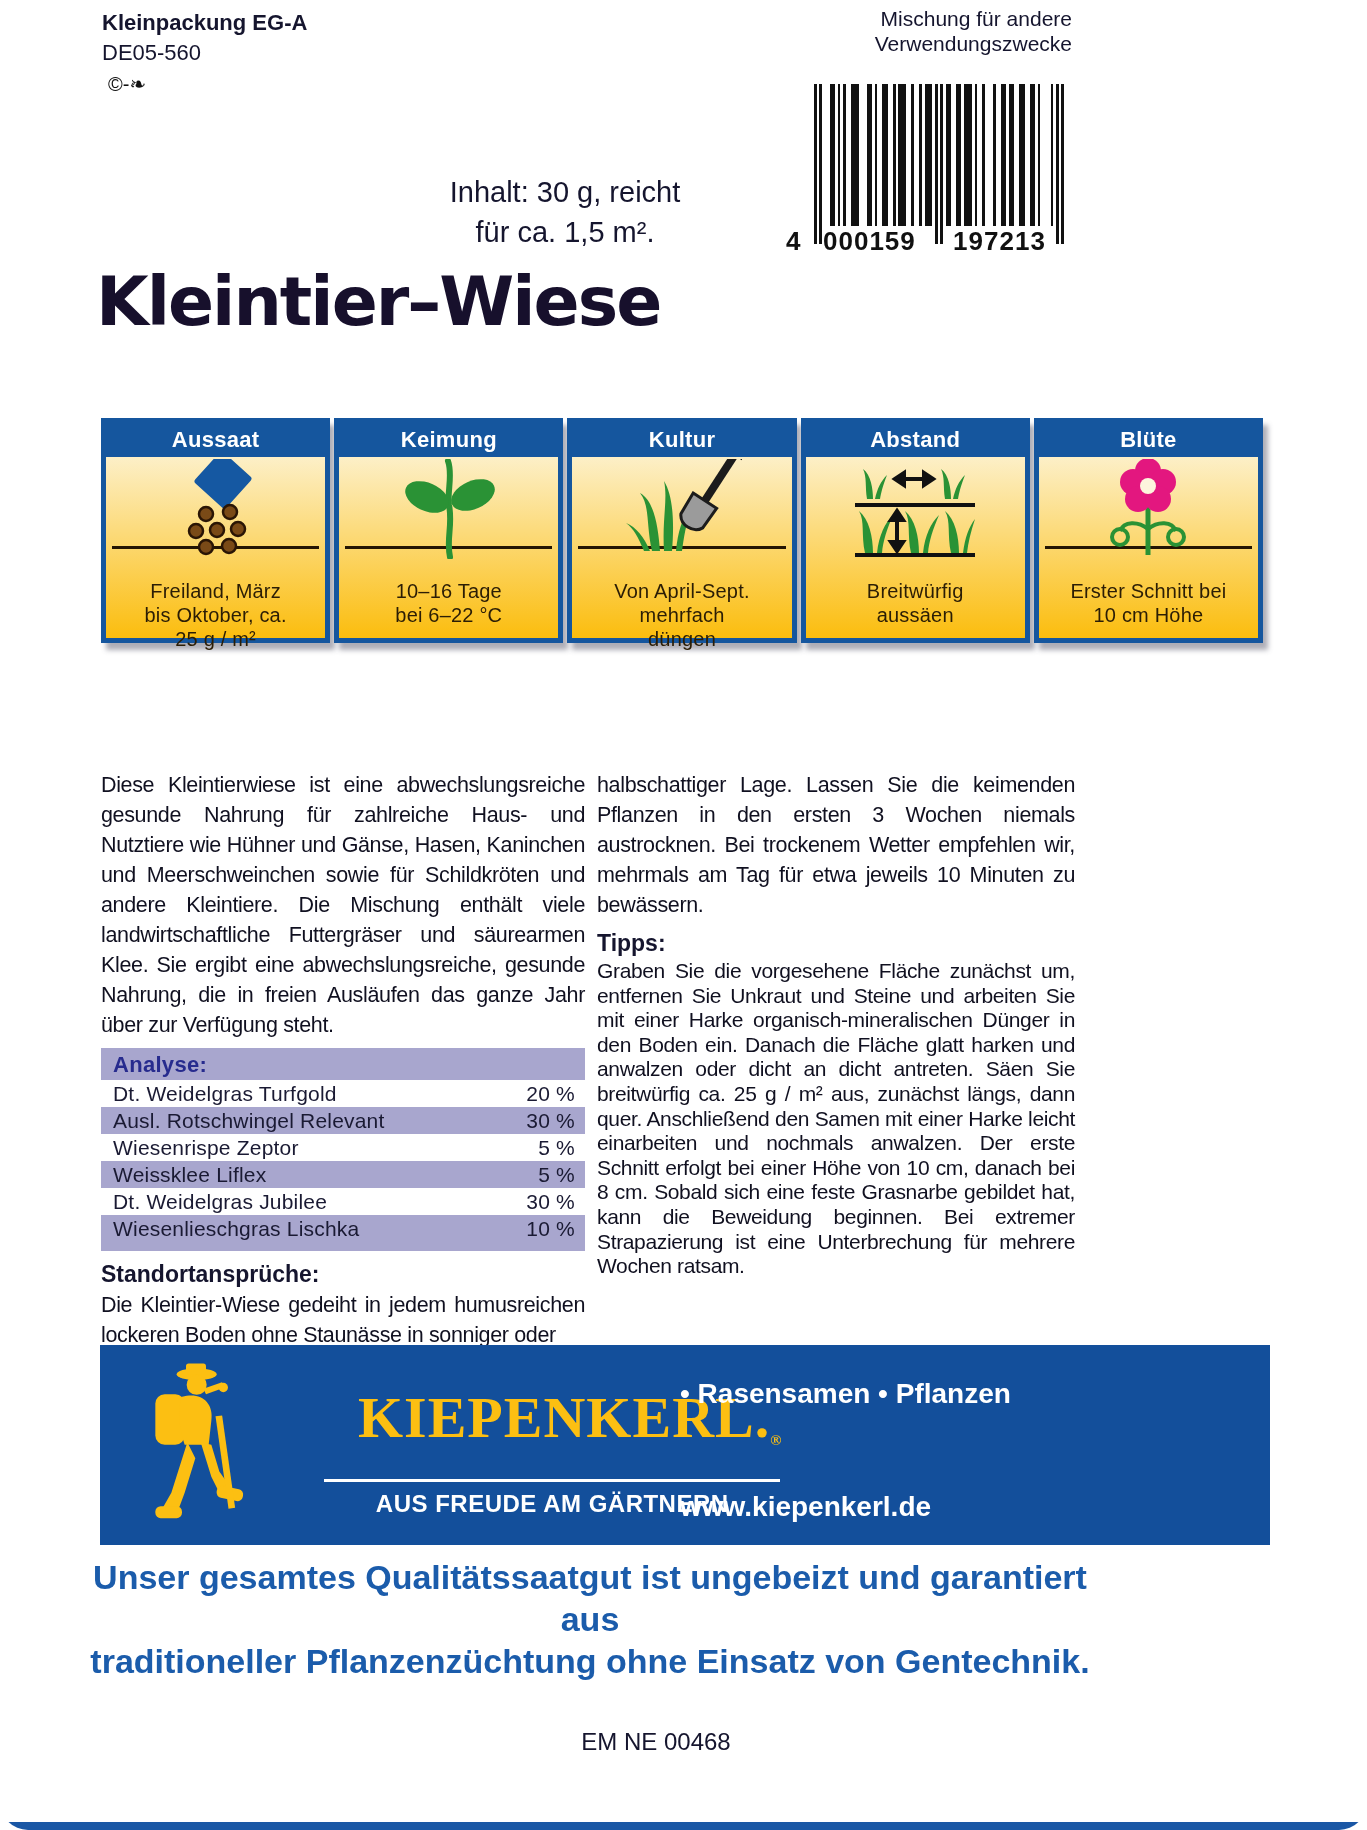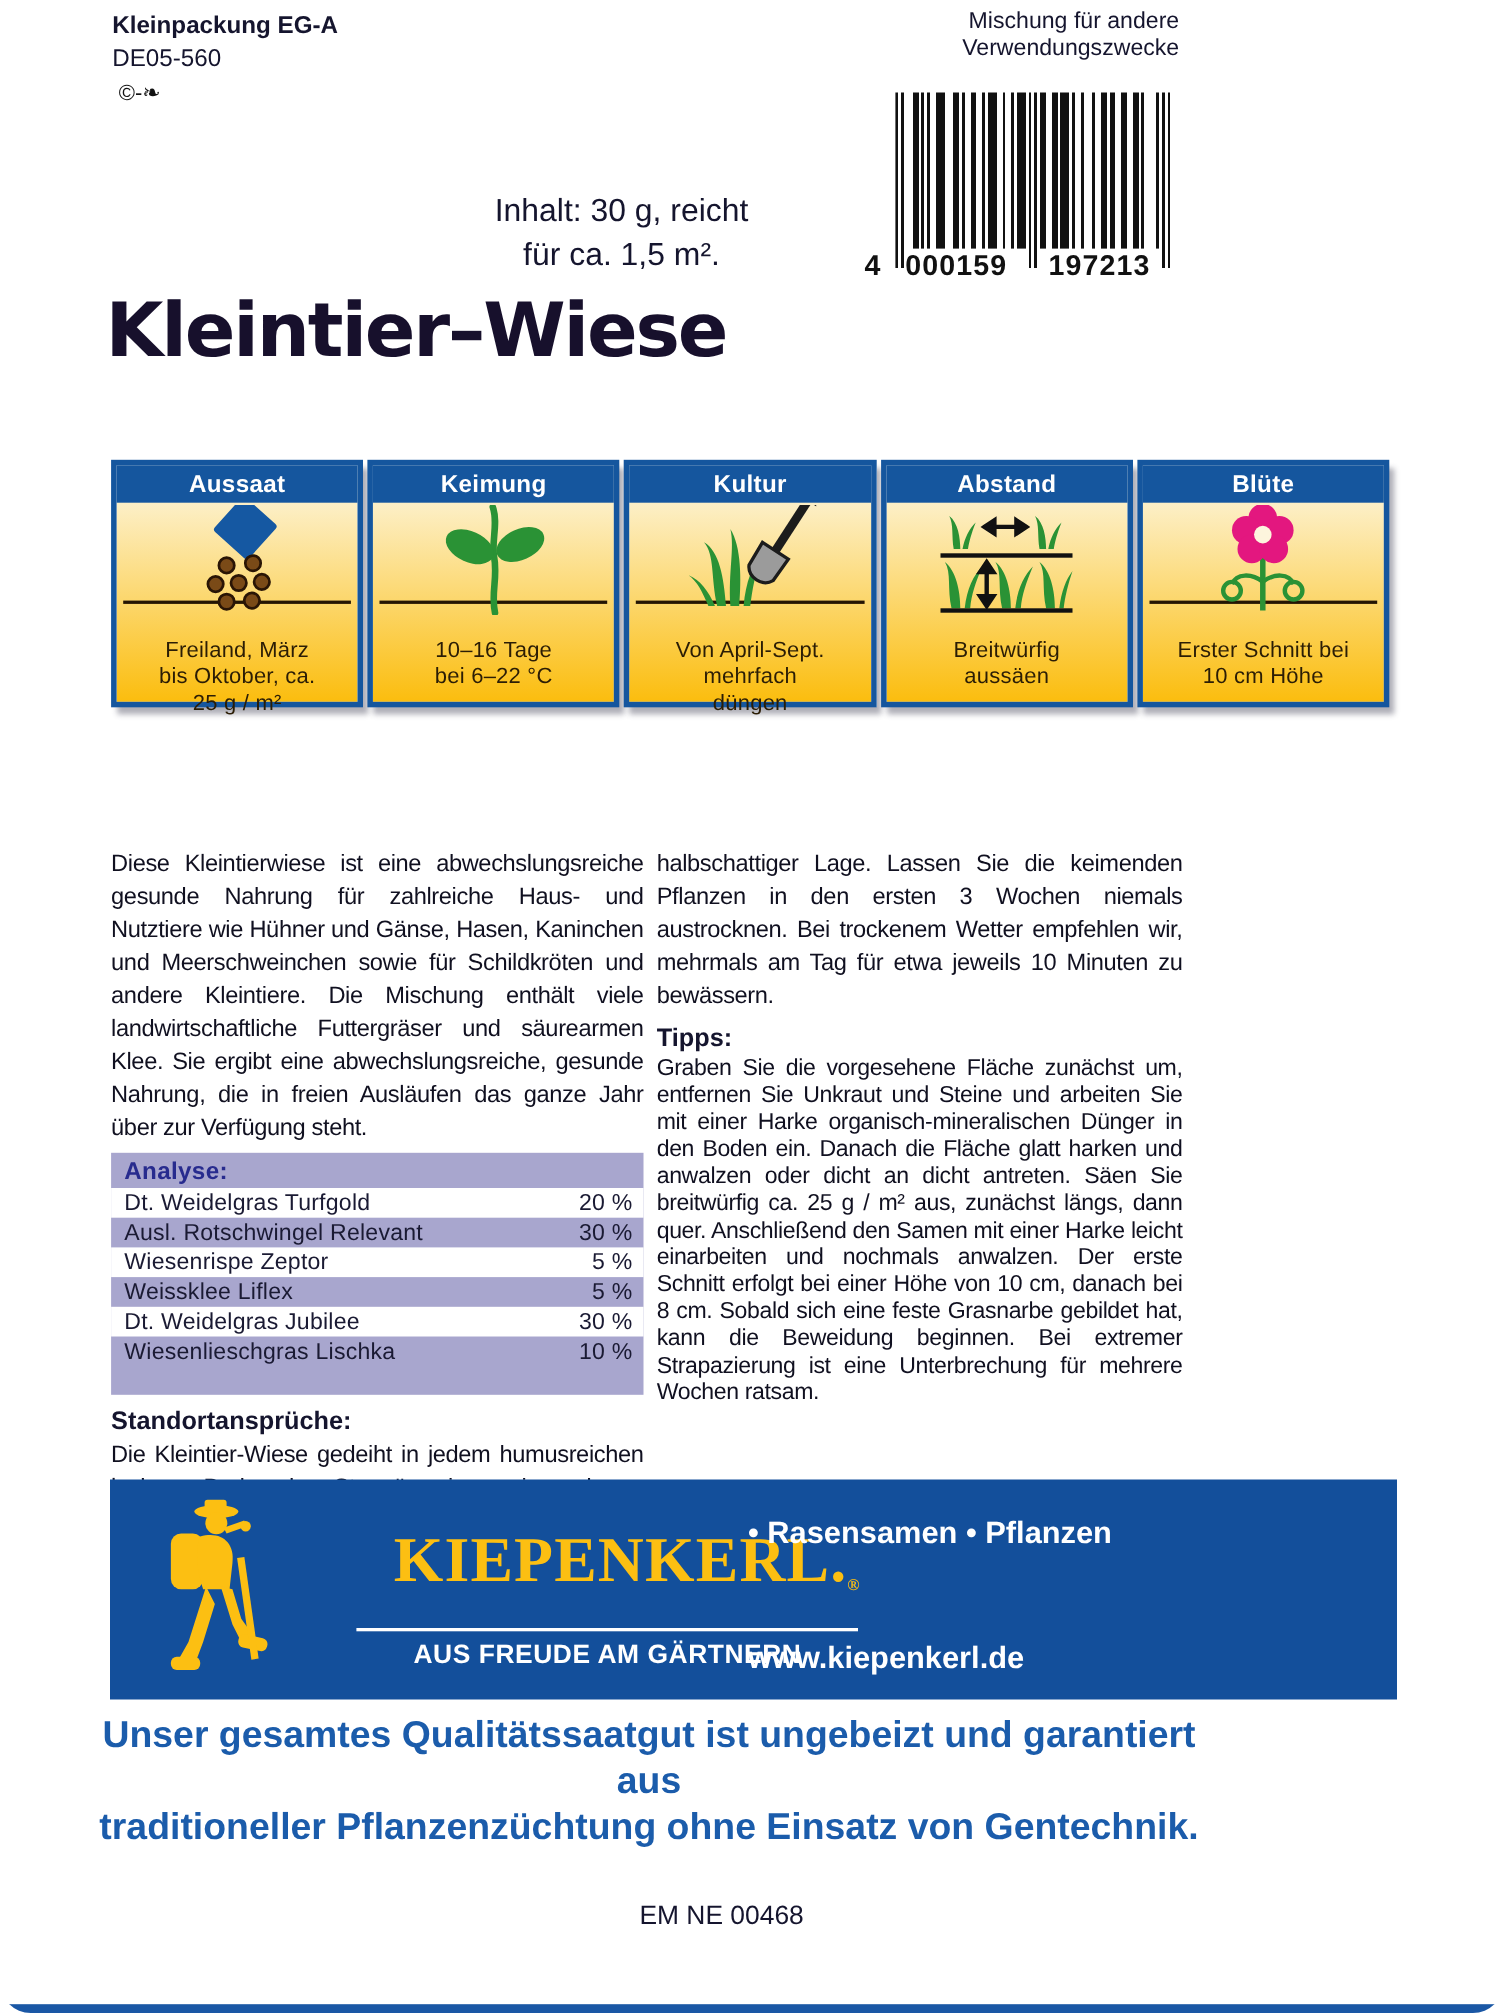--- a/index.html
+++ b/index.html
@@ -42,21 +42,21 @@
 
   
   .col{position:absolute;top:770px;text-align:justify;color:#101020;}
   .col-left{left:101px;width:484px;}
   .col-right{left:597px;width:478px;}
   .para{font-size:21.5px;line-height:30px;letter-spacing:-.35px;margin:0;}
   .para-tight{font-size:21px;line-height:24.6px;letter-spacing:-.35px;margin:0;}
   .subhead{font-size:23px;font-weight:bold;margin:10px 0 2px 0;text-align:left;color:#15152e;}
 
   
-  .analysis{margin-top:8px;background:#a8a6ce;padding-bottom:26px;}
+  .analysis{margin-top:8px;background:#a8a6ce;padding-bottom:9px;}
   .an-head{font-size:22px;font-weight:bold;color:#272b8e;padding:4px 0 2px 12px;letter-spacing:.3px;}
   .an-row{display:flex;justify-content:space-between;font-size:21px;line-height:27px;
           color:#1a1a33;padding:0 10px 0 12px;letter-spacing:.2px;}
   .an-row.white{background:#ffffff;}
   .an-row .pct{min-width:60px;text-align:right;}
 
   
   .band{position:absolute;left:100px;top:1345px;width:1170px;height:200px;background:#134f9b;}
   .kman{position:absolute;left:42px;top:16px;}
   .brand-block{position:absolute;left:222px;top:44px;text-align:center;}

